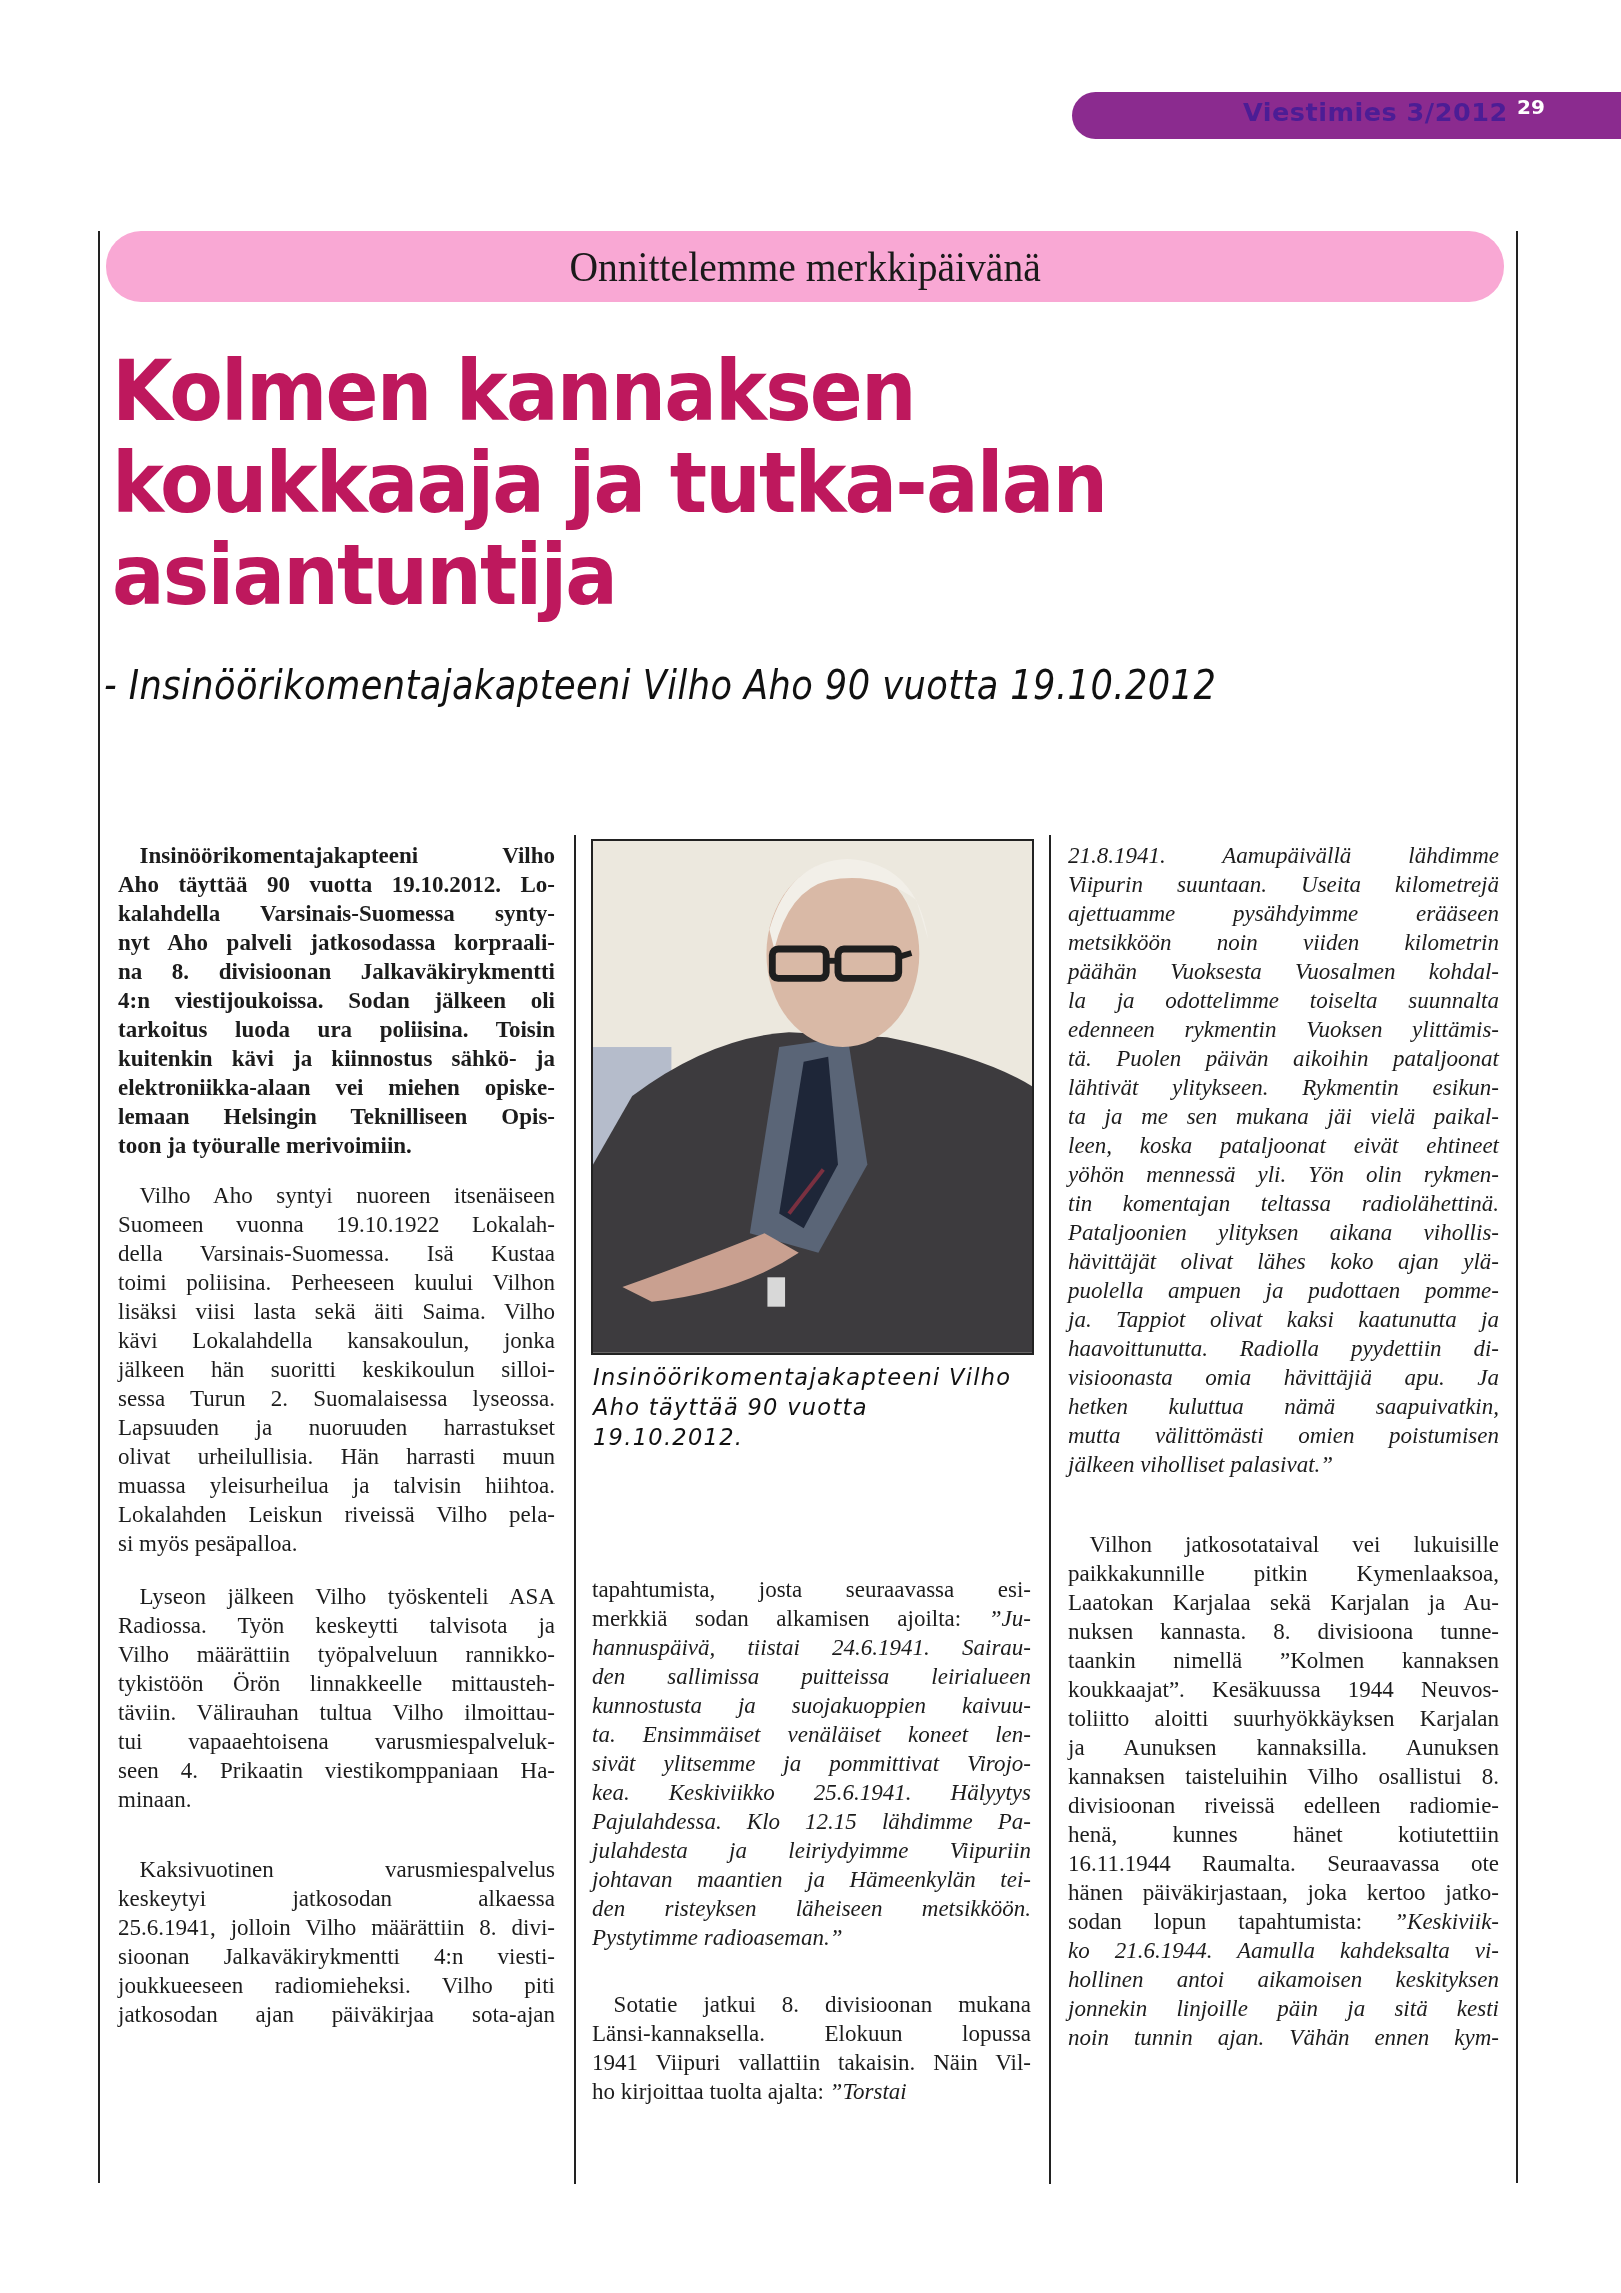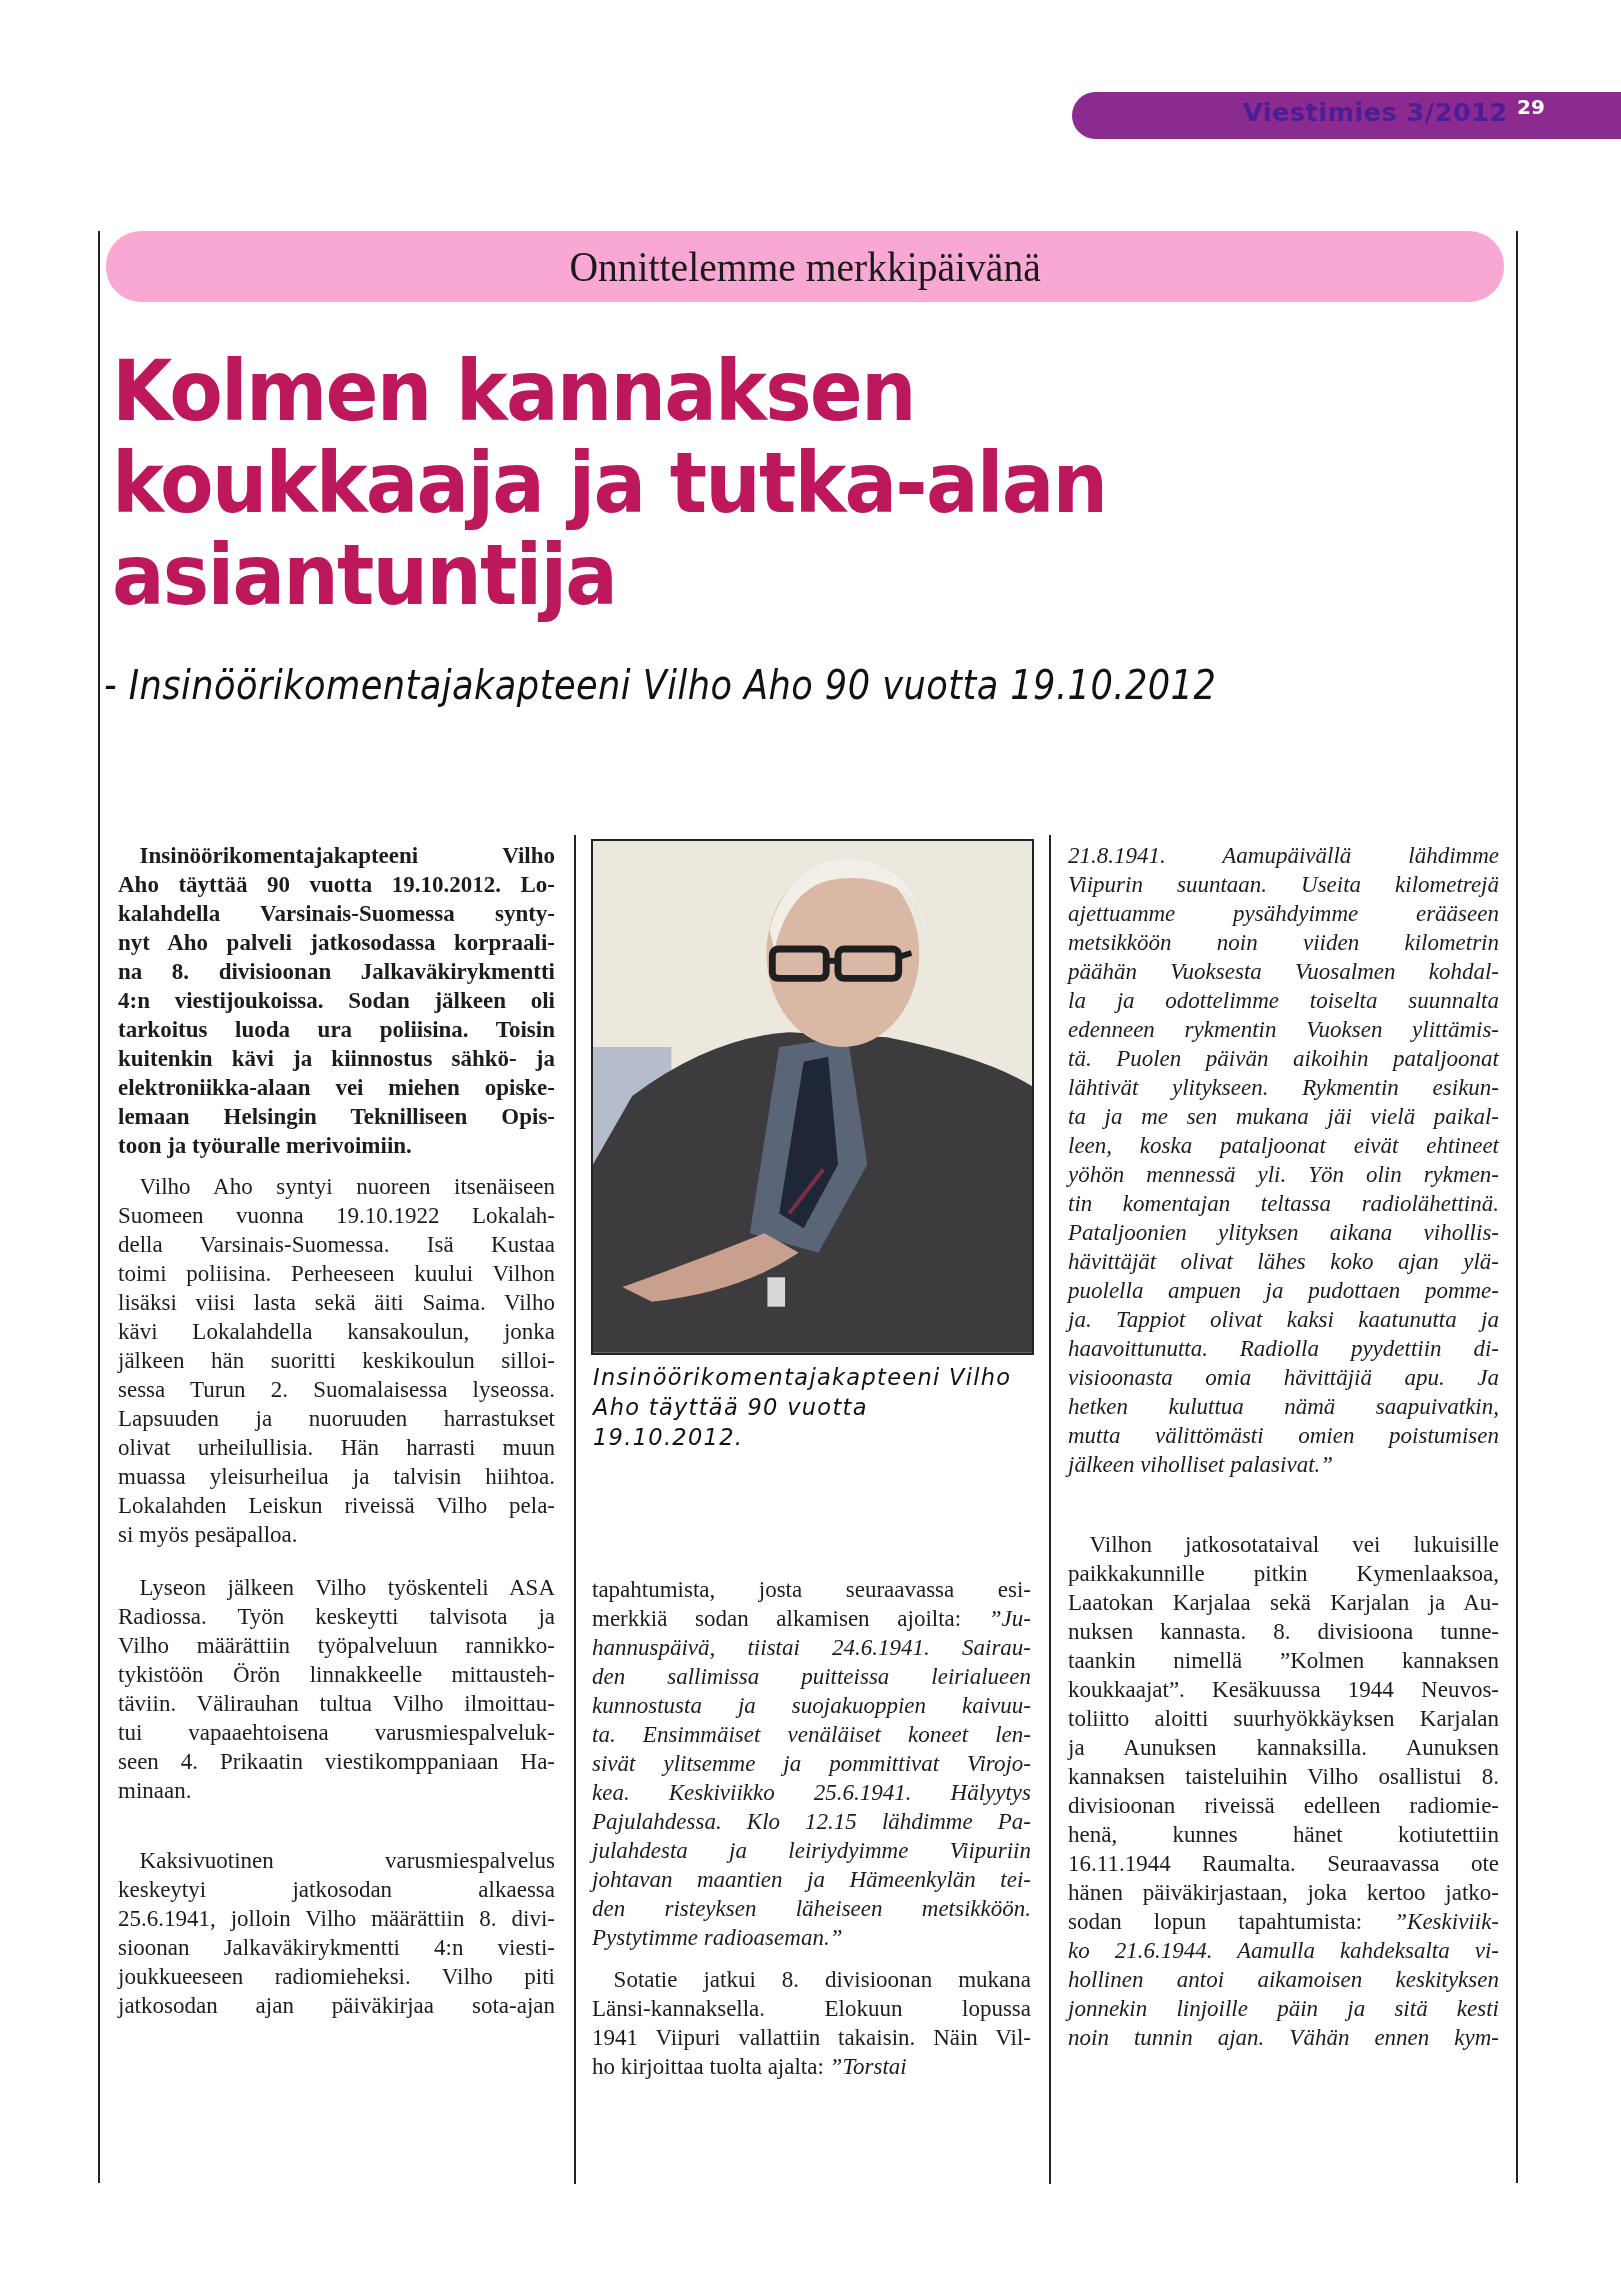--- a/index.html
+++ b/index.html
@@ -62,21 +62,21 @@
       <span class="line justify"><span>kalahdella Varsinais-Suomessa synty-</span></span>
       <span class="line justify"><span>nyt Aho palveli jatkosodassa korpraali-</span></span>
       <span class="line justify"><span>na 8. divisioonan Jalkaväkirykmentti</span></span>
       <span class="line justify"><span>4:n viestijoukoissa. Sodan jälkeen oli</span></span>
       <span class="line justify"><span>tarkoitus luoda ura poliisina. Toisin</span></span>
       <span class="line justify"><span>kuitenkin kävi ja kiinnostus sähkö- ja</span></span>
       <span class="line justify"><span>elektroniikka-alaan vei miehen opiske-</span></span>
       <span class="line justify"><span>lemaan Helsingin Teknilliseen Opis-</span></span>
       <span class="line justify last"><span>toon ja työuralle merivoimiin.</span></span>
     </p>
-  <p id="c1-p2" style="margin-top:12px;">
+  <p id="c1-p2" style="margin-top:21px;">
       <span class="line justify indent"><span>Vilho Aho syntyi nuoreen itsenäiseen</span></span>
       <span class="line justify"><span>Suomeen vuonna 19.10.1922 Lokalah-</span></span>
       <span class="line justify"><span>della Varsinais-Suomessa. Isä Kustaa</span></span>
       <span class="line justify"><span>toimi poliisina. Perheeseen kuului Vilhon</span></span>
       <span class="line justify"><span>lisäksi viisi lasta sekä äiti Saima. Vilho</span></span>
       <span class="line justify"><span>kävi Lokalahdella kansakoulun, jonka</span></span>
       <span class="line justify"><span>jälkeen hän suoritti keskikoulun silloi-</span></span>
       <span class="line justify"><span>sessa Turun 2. Suomalaisessa lyseossa.</span></span>
       <span class="line justify"><span>Lapsuuden ja nuoruuden harrastukset</span></span>
       <span class="line justify"><span>olivat urheilullisia. Hän harrasti muun</span></span>
@@ -137,21 +137,21 @@
       <span class="line justify"><span style="font-style: italic;">kunnostusta ja suojakuoppien kaivuu-</span></span>
       <span class="line justify"><span style="font-style: italic;">ta. Ensimmäiset venäläiset koneet len-</span></span>
       <span class="line justify"><span style="font-style: italic;">sivät ylitsemme ja pommittivat Virojo-</span></span>
       <span class="line justify"><span style="font-style: italic;">kea. Keskiviikko 25.6.1941. Hälyytys</span></span>
       <span class="line justify"><span style="font-style: italic;">Pajulahdessa. Klo 12.15 lähdimme Pa-</span></span>
       <span class="line justify"><span style="font-style: italic;">julahdesta ja leiriydyimme Viipuriin</span></span>
       <span class="line justify"><span style="font-style: italic;">johtavan maantien ja Hämeenkylän tei-</span></span>
       <span class="line justify"><span style="font-style: italic;">den risteyksen läheiseen metsikköön.</span></span>
       <span class="line justify last"><span style="font-style: italic;">Pystytimme radioaseman.”</span></span>
     </p>
-  <p id="c2-p2" style="margin-top:13px;">
+  <p id="c2-p2" style="margin-top:38px;">
       <span class="line justify indent"><span>Sotatie jatkui 8. divisioonan mukana</span></span>
       <span class="line justify"><span>Länsi-kannaksella. Elokuun lopussa</span></span>
       <span class="line justify"><span>1941 Viipuri vallattiin takaisin. Näin Vil-</span></span>
       <span class="line justify last"><span>ho kirjoittaa tuolta ajalta: </span><span style="font-style: italic;">”Torstai</span></span>
     </p>
 </div>
 
 <div class="col" style="left:1068px; top:841px; width:431px;">
   <p class="ital" id="c3-p1">
       <span class="line justify"><span>21.8.1941. Aamupäivällä lähdimme</span></span>

